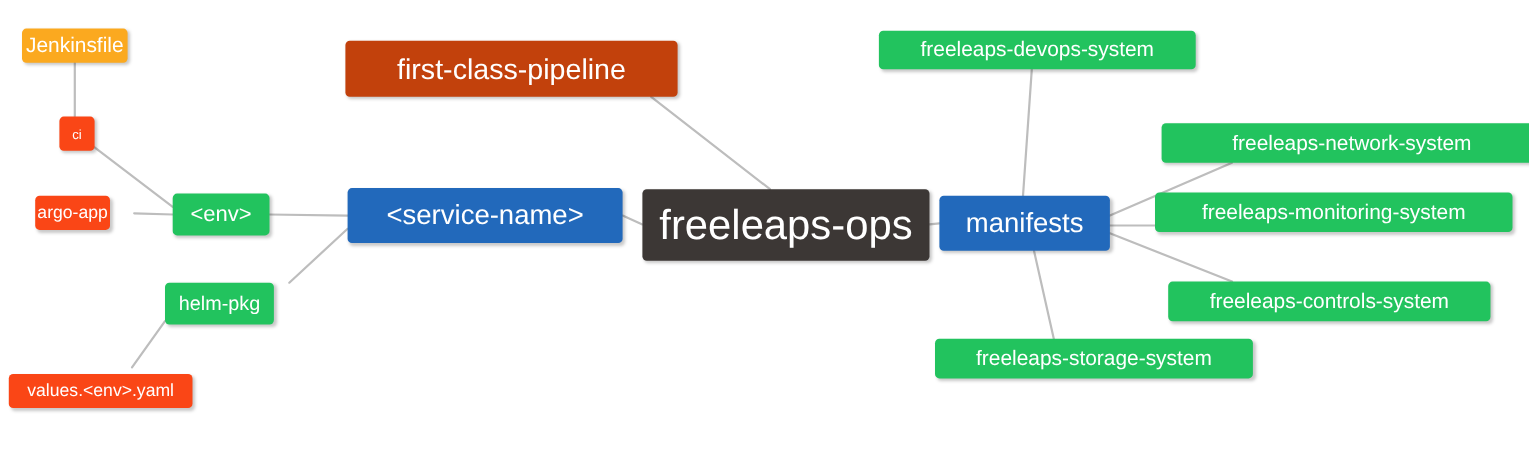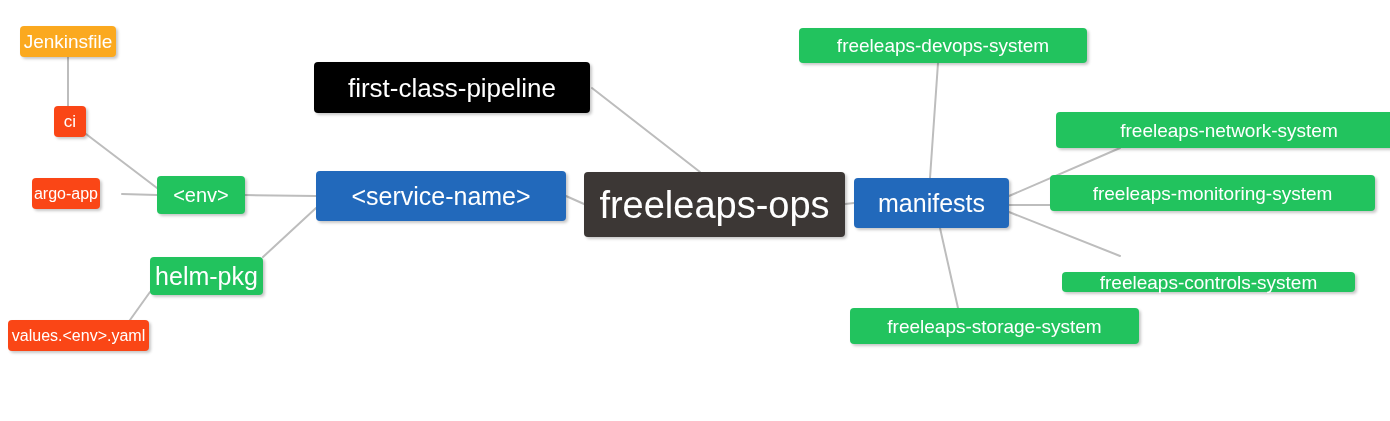--- a/index.html
+++ b/index.html
@@ -64,50 +64,50 @@
   <div id="node-layer">
       <div class="node" style="left: 584px; top: 172px; width: 261px; height: 65px; background: rgb(60, 55, 53); font-size: 38px;">
         <span class="node-label">freeleaps-ops</span>
       </div>
       <div class="node" style="left: 316px; top: 171px; width: 250px; height: 50px; background: rgb(34, 105, 187); font-size: 25px;">
         <span class="node-label">&lt;service-name&gt;</span>
       </div>
       <div class="node" style="left: 854px; top: 178px; width: 155px; height: 50px; background: rgb(34, 105, 187); font-size: 25px;">
         <span class="node-label">manifests</span>
       </div>
-      <div class="node" style="left: 314px; top: 37px; width: 276px; height: 51px; background: #000000; font-size: 26px; margin-top: 25px;">
+      <div class="node" style="left: 314px; top: 37px; width: 302px; height: 51px; background: #c2410c; font-size: 26px;">
         <span class="node-label">first-class-pipeline</span>
       </div>
       <div class="node" style="left: 157px; top: 176px; width: 88px; height: 38px; background: rgb(34, 195, 94); font-size: 20px;">
         <span class="node-label">&lt;env&gt;</span>
       </div>
-      <div class="node" style="left: 150px; top: 257px; width: 113px; height: 38px; background: rgb(34, 195, 94); font-size: 25px;">
+      <div class="node" style="left: 150px; top: 257px; width: 99px; height: 38px; background: rgb(34, 195, 94); font-size: 18px;">
         <span class="node-label">helm-pkg</span>
       </div>
       <div class="node" style="left: 20px; top: 26px; width: 96px; height: 31px; background: rgb(251, 169, 31); font-size: 19px;">
         <span class="node-label">Jenkinsfile</span>
       </div>
-      <div class="node" style="left: 54px; top: 106px; width: 32px; height: 31px; background: rgb(250, 70, 22); font-size: 17px; text-align: center;">
+      <div class="node" style="left: 54px; top: 106px; width: 32px; height: 31px; background: rgb(250, 70, 22); font-size: 12px; text-align: center;">
         <span class="node-label">ci</span>
       </div>
       <div class="node" style="left: 32px; top: 178px; width: 68px; height: 31px; background: rgb(250, 70, 22); font-size: 16px;">
         <span class="node-label">argo-app</span>
       </div>
-      <div class="node" style="left: 8px; top: 320px; width: 141px; height: 31px; background: rgb(250, 70, 22); font-size: 16px;">
+      <div class="node" style="left: 8px; top: 340px; width: 167px; height: 31px; background: rgb(250, 70, 22); font-size: 16px;">
         <span class="node-label">values.&lt;env&gt;.yaml</span>
       </div>
       <div class="node" style="left: 799px; top: 28px; width: 288px; height: 35px; background: rgb(34, 195, 94); font-size: 19px;">
         <span class="node-label">freeleaps-devops-system</span>
       </div>
       <div class="node" style="left: 1056px; top: 112px; width: 346px; height: 36px; background: rgb(34, 195, 94); font-size: 19px;">
         <span class="node-label">freeleaps-network-system</span>
       </div>
       <div class="node" style="left: 1050px; top: 175px; width: 325px; height: 36px; background: rgb(34, 195, 94); font-size: 19px;">
         <span class="node-label">freeleaps-monitoring-system</span>
       </div>
-      <div class="node" style="left: 1062px; top: 272px; width: 293px; height: 20px; background: rgb(34, 195, 94); font-size: 19px;">
+      <div class="node" style="left: 1062px; top: 256px; width: 293px; height: 36px; background: rgb(34, 195, 94); font-size: 19px;">
         <span class="node-label">freeleaps-controls-system</span>
       </div>
       <div class="node" style="left: 815px; top: 308px; width: 289px; height: 36px; background: rgb(34, 195, 94); font-size: 19px; margin-left: 35px;">
         <span class="node-label">freeleaps-storage-system</span>
       </div>
     </div>
 </div>
 
 </body></html>

